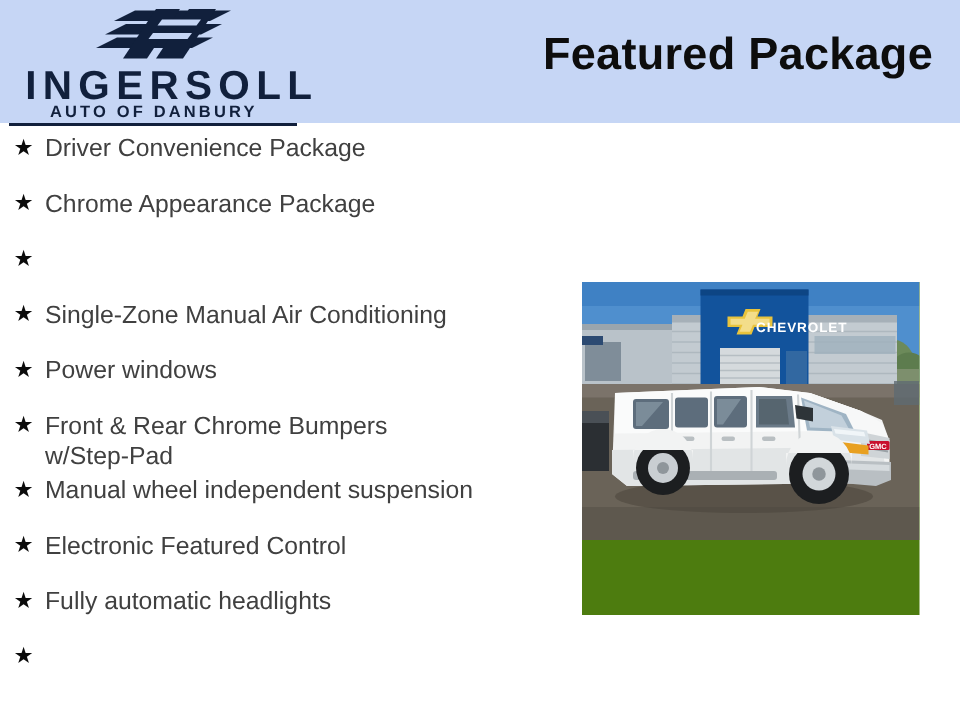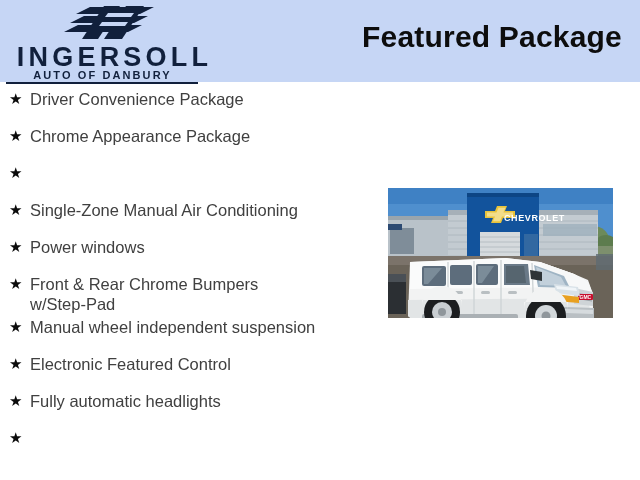--- a/index.html
+++ b/index.html
@@ -119,21 +119,21 @@
     padding-top: 3px;
     white-space: pre-line;
   }
 
   
   .vehicle-photo {
     position: absolute;
     left: 388px;
     top: 188px;
     width: 225px;
-    height: 130px;
+    height: 222px;
     overflow: hidden;
     background: #4d7c0f;
   }
   .vehicle-photo svg {
     display: block;
   }
 </style>
 </head>
 <body>
 

